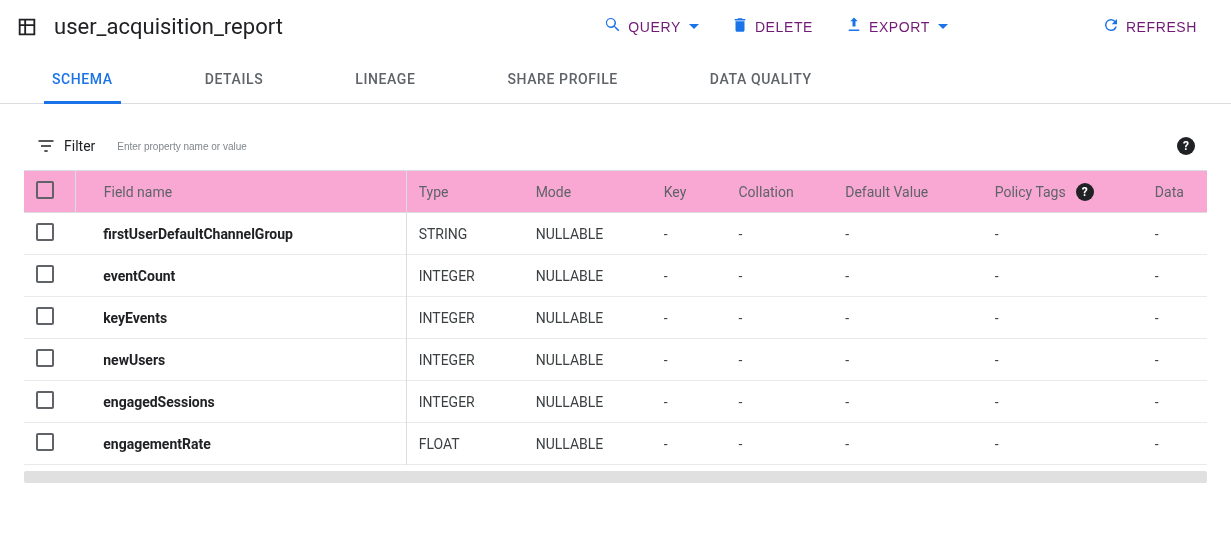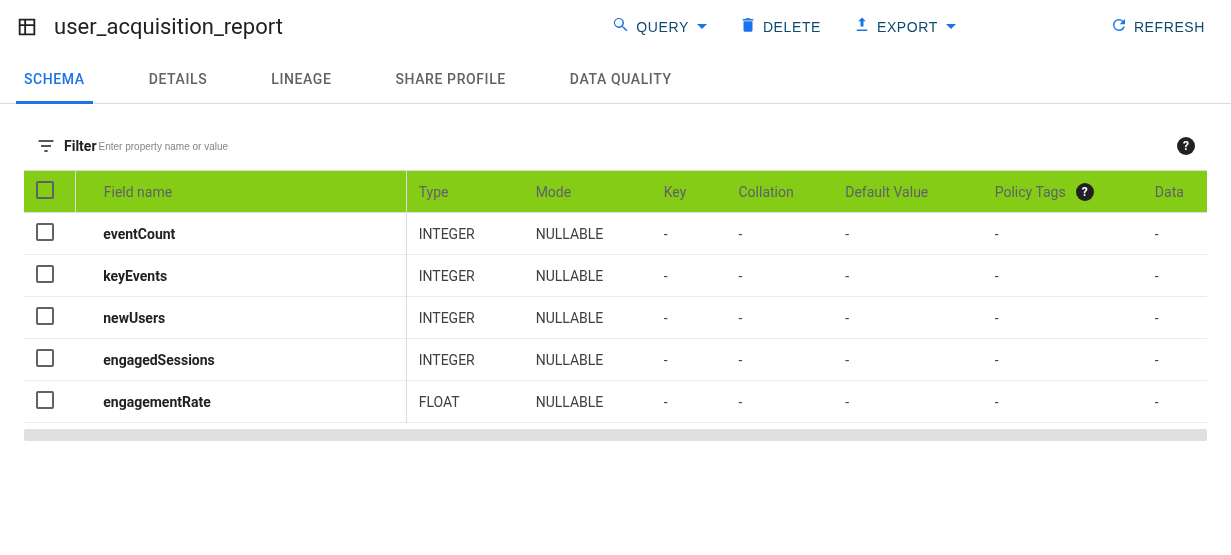--- a/index.html
+++ b/index.html
@@ -7,40 +7,40 @@
     margin: 0;
     font-family: "Google Sans", Roboto, Arial, sans-serif;
     font-size: 14px;
     color: #3c4043;
     background: #fff;
     width: 1231px;
   }
   .toolbar {
     display: flex;
     align-items: center;
-    padding: 10px 16px 14px 16px;
+    padding: 10px 24px 14px 16px;
     gap: 12px;
   }
   .table-icon {
     width: 22px; height: 22px;
     display: inline-flex; align-items: center; justify-content: center;
     margin-right: 4px;
   }
   .title {
     font-size: 22px;
     color: #202124;
     font-weight: 400;
     margin-right: auto;
     letter-spacing: 0;
   }
   .action-btn {
     display: inline-flex;
     align-items: center;
     gap: 6px;
-    color: #0c4a6e;
+    color: #701a75;
     font-weight: 500;
     font-size: 14px;
     letter-spacing: 0.6px;
     padding: 6px 10px;
     cursor: pointer;
     border: none;
     background: none;
   }
   .action-btn svg { width: 18px; height: 18px; fill: #1a73e8; }
   .dropdown-caret {
@@ -59,35 +59,36 @@
   }
   .tab {
     padding: 14px 8px;
     font-size: 14px;
     font-weight: 500;
     letter-spacing: 0.6px;
     color: #5f6368;
     cursor: pointer;
     border-bottom: 3px solid transparent;
     margin-bottom: -1px;
+    margin-left: 28px;
   }
   .tab.active {
     color: #1a73e8;
     border-bottom-color: #1a73e8;
   }
   .content {
     padding: 24px 24px 0 24px;
   }
   .filter-row {
     display: flex;
     align-items: center;
     padding: 8px 12px 14px 12px;
   }
   .filter-icon { width:20px; height:20px; display:inline-flex; align-items:center; justify-content:center; margin-right:8px; }
-  .filter-label { font-weight: 700; color: #202124; margin-right: 0; }
+  .filter-label { font-weight: 400; color: #202124; margin-right: 20px; }
   .filter-input {
     border: none;
     outline: none;
     font-size: 10px;
     color: #5f6368;
     flex: 1;
     background: transparent;
   }
   .filter-input::placeholder { color: #80868b; }
   .help-icon {
@@ -114,21 +115,21 @@
     text-align: left;
     padding: 10px 12px;
     font-size: 14px;
     white-space: nowrap;
   }
   .schema-table thead th {
     color: #5f6368;
     font-weight: 400;
     border-top: 1px solid #dadce0;
     border-bottom: 1px solid #dadce0;
-    background: #84cc16;
+    background: #f9a8d4;
   }
   .schema-table thead th.first-col,
   .schema-table thead th.second-col { border-right: 1px solid #dadce0; }
   .schema-table thead th.second-col { border-right: 1px solid #dadce0; }
   .schema-table td { color: #3c4043; }
   .schema-table td.fname { font-weight: 700; color: #202124; }
   .schema-table td.vline { border-right: 1px solid #dadce0; }
   .schema-table tbody tr { border-bottom: 1px solid #e8eaed; }
   .cb {
     width: 18px; height: 18px;
@@ -237,20 +238,31 @@
               <span>Policy Tags</span>
               <span class="help-icon">?</span>
             </span>
           </th>
           <th class="col-data">Data</th>
         </tr>
       </thead>
       <tbody id="schema-body">
           <tr>
             <td class="col-cb"><span class="cb"></span></td>
+            <td class="col-name fname vline">firstUserDefaultChannelGroup</td>
+            <td class="col-type">STRING</td>
+            <td class="col-mode">NULLABLE</td>
+            <td class="col-key">-</td>
+            <td class="col-coll">-</td>
+            <td class="col-def">-</td>
+            <td class="col-tags">-</td>
+            <td class="col-data">-</td>
+          </tr>
+          <tr>
+            <td class="col-cb"><span class="cb"></span></td>
             <td class="col-name fname vline">eventCount</td>
             <td class="col-type">INTEGER</td>
             <td class="col-mode">NULLABLE</td>
             <td class="col-key">-</td>
             <td class="col-coll">-</td>
             <td class="col-def">-</td>
             <td class="col-tags">-</td>
             <td class="col-data">-</td>
           </tr>
           <tr>

